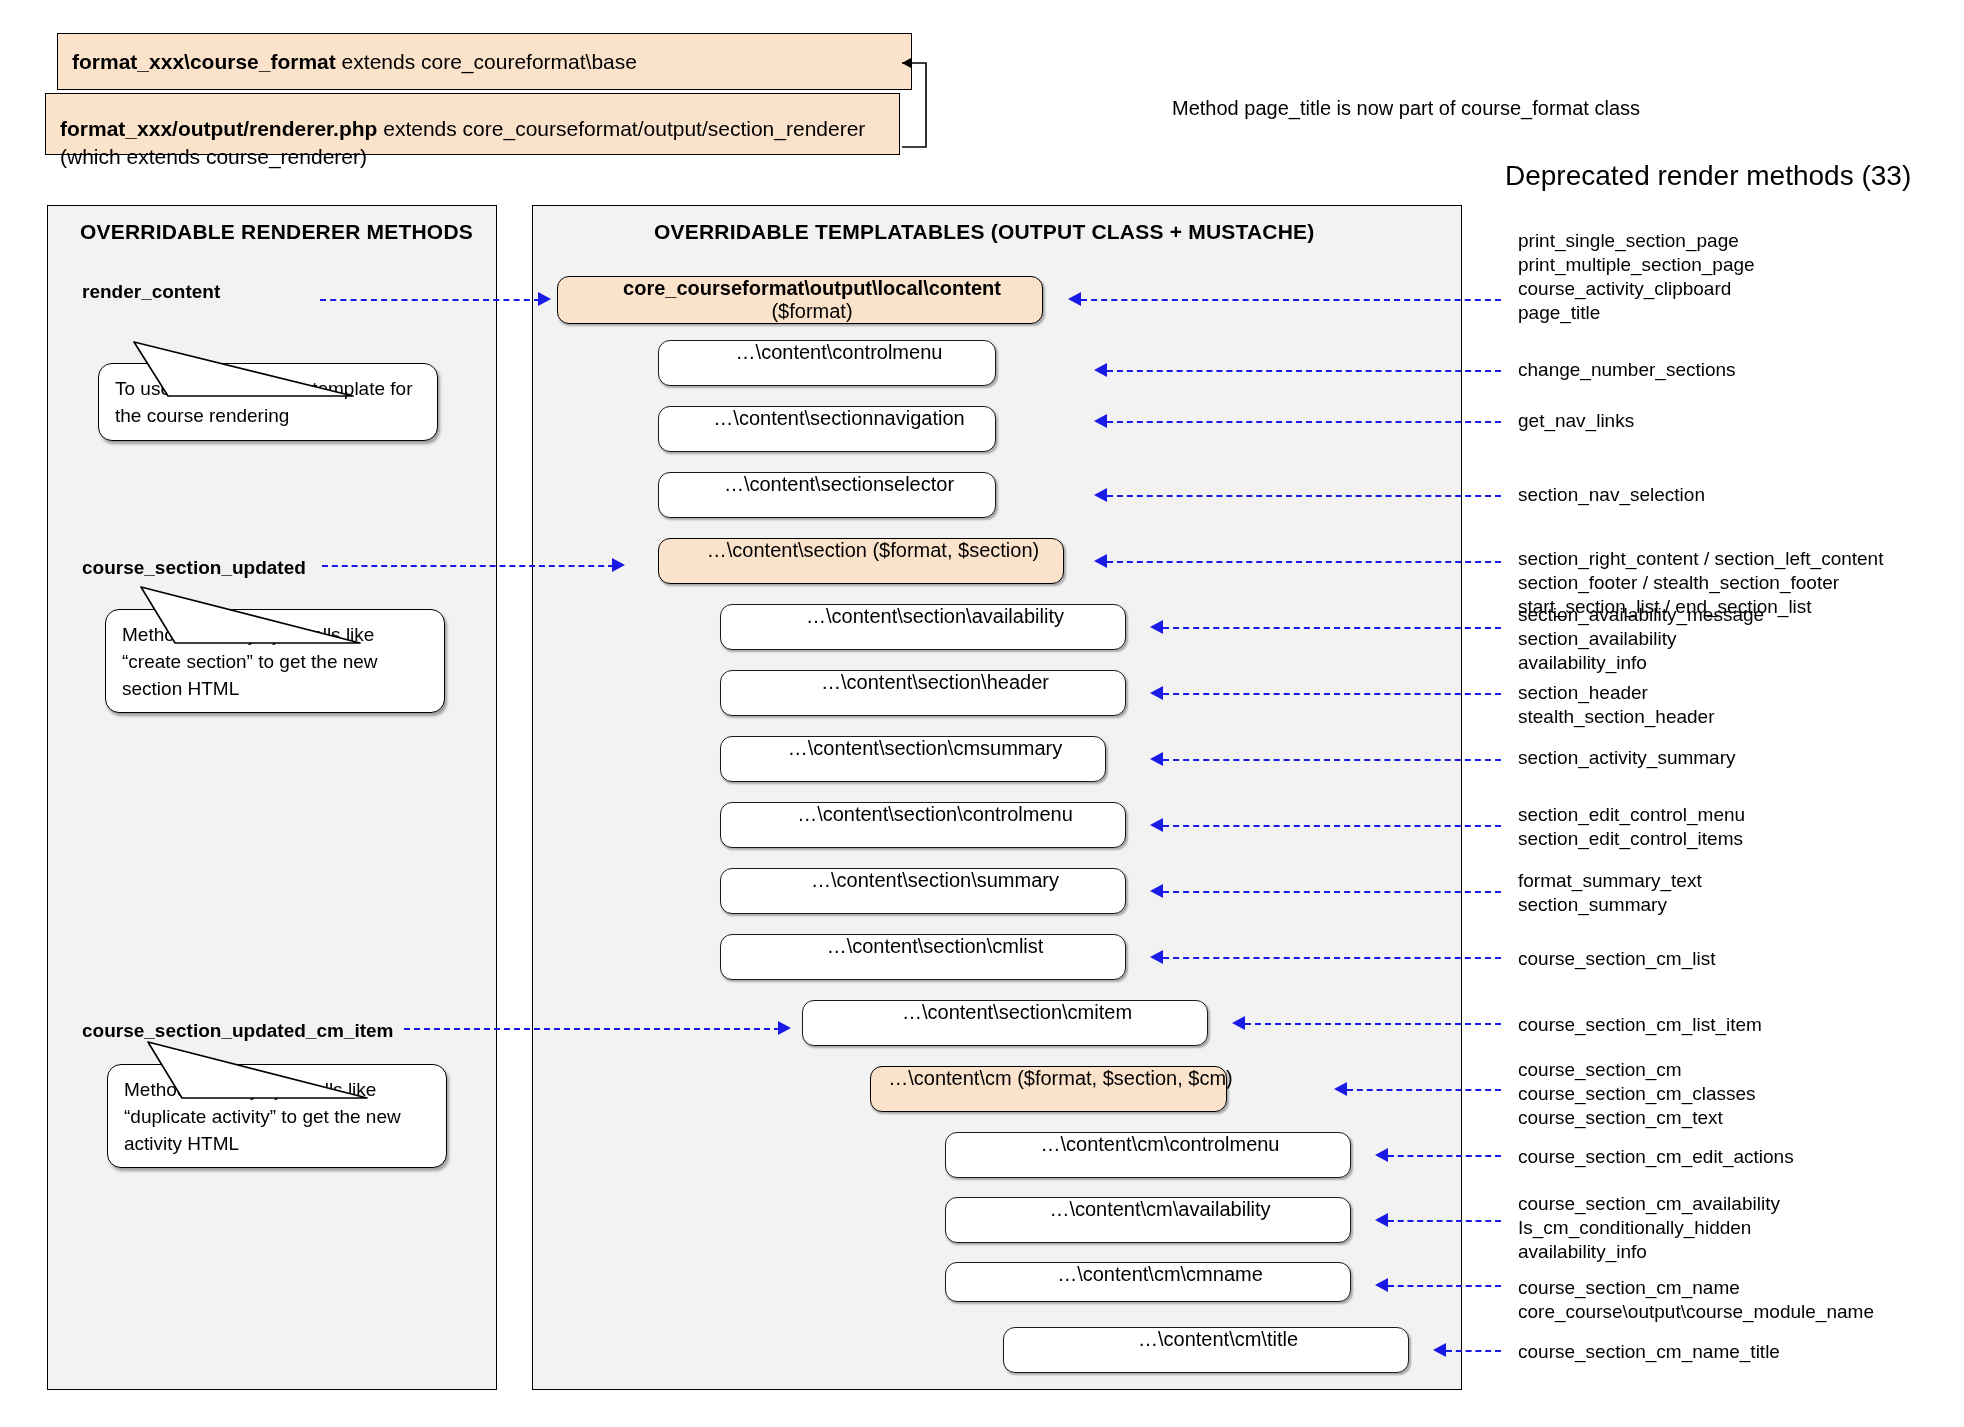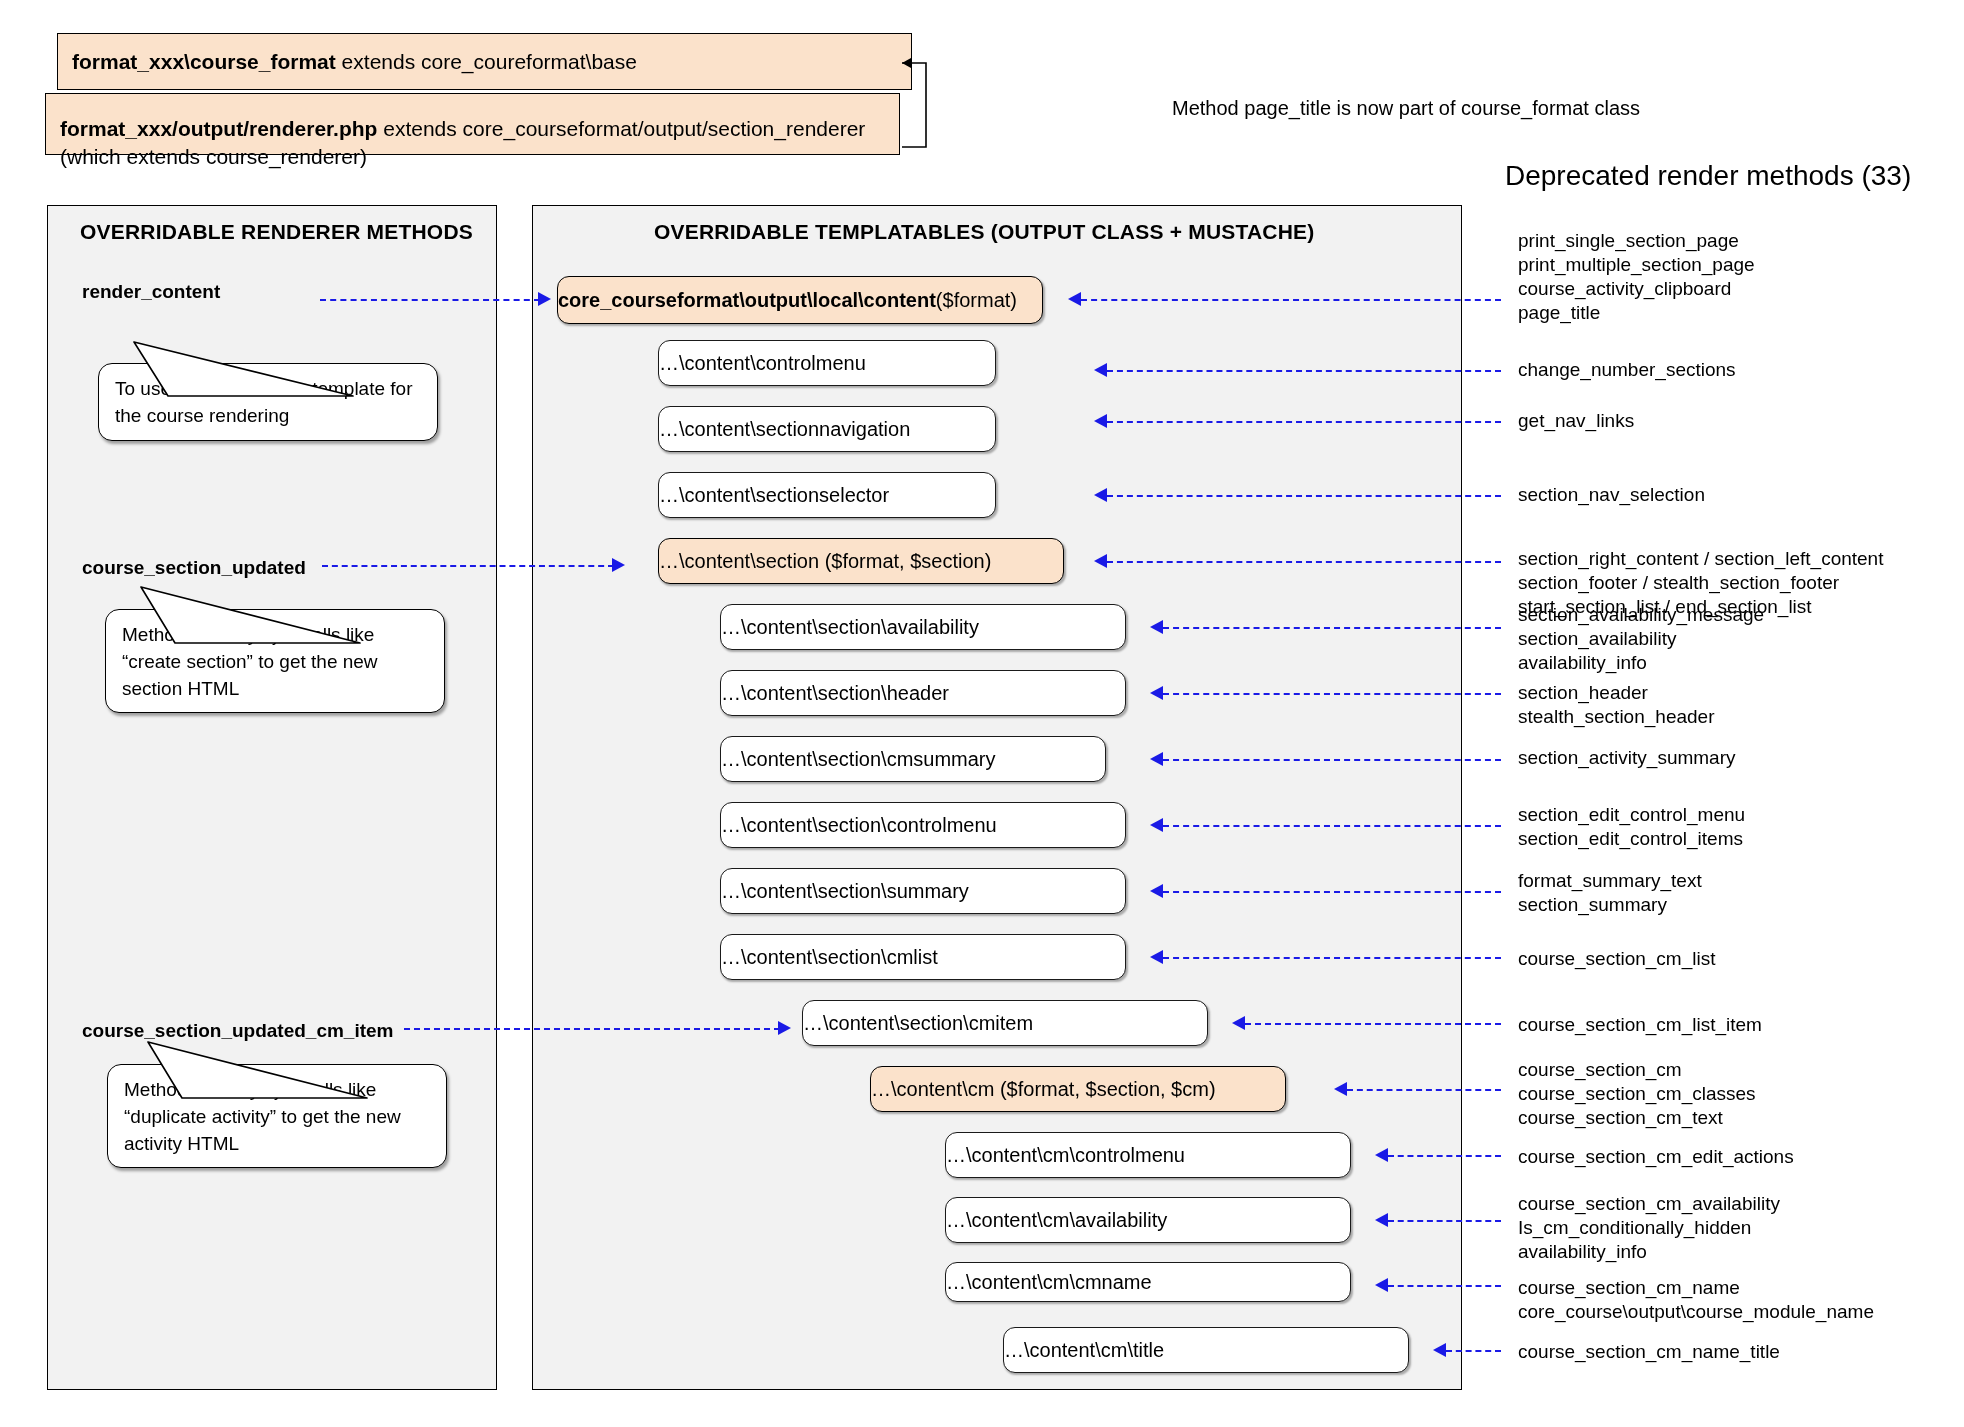--- a/index.html
+++ b/index.html
@@ -89,24 +89,25 @@
 
   
   .tbox {
     position: absolute;
     background: #ffffff;
     border: 1.6px solid #1a1a1a;
     border-radius: 12px;
     box-sizing: border-box;
     display: flex;
     align-items: center;
-    padding-left: 0;
+    padding-left: 24px;
     font-size: 20px;
     white-space: nowrap;
     box-shadow: 1.5px 2px 2px rgba(0,0,0,0.30);
+    flex-direction: column;
   }
   .tbox.highlight {
     background: #fbe2cb;
     border-color: #000000;
   }
   .tbox.bold-label { font-weight: bold; }
   .tbox .tail-norm { font-weight: normal; }
 
   
   .dash-h {
@@ -242,21 +243,21 @@
   </div>
 
   <div class="tbox" style="left:720px; top:934px; width:406px; height:46px;">
     <span>…\content\section\cmlist</span>
   </div>
 
   <div class="tbox" style="left:802px; top:1000px; width:406px; height:46px;">
     <span>…\content\section\cmitem</span>
   </div>
 
-  <div class="tbox highlight" style="left:870px; top:1066px; width:416px; height:46px;">
+  <div class="tbox highlight" style="left:870px; top:1066px; width:357px; height:46px;">
     <span>…\content\cm ($format, $section, $cm)</span>
   </div>
 
   <div class="tbox" style="left:945px; top:1132px; width:406px; height:46px;">
     <span>…\content\cm\controlmenu</span>
   </div>
 
   <div class="tbox" style="left:945px; top:1197px; width:406px; height:46px;">
     <span>…\content\cm\availability</span>
   </div>

